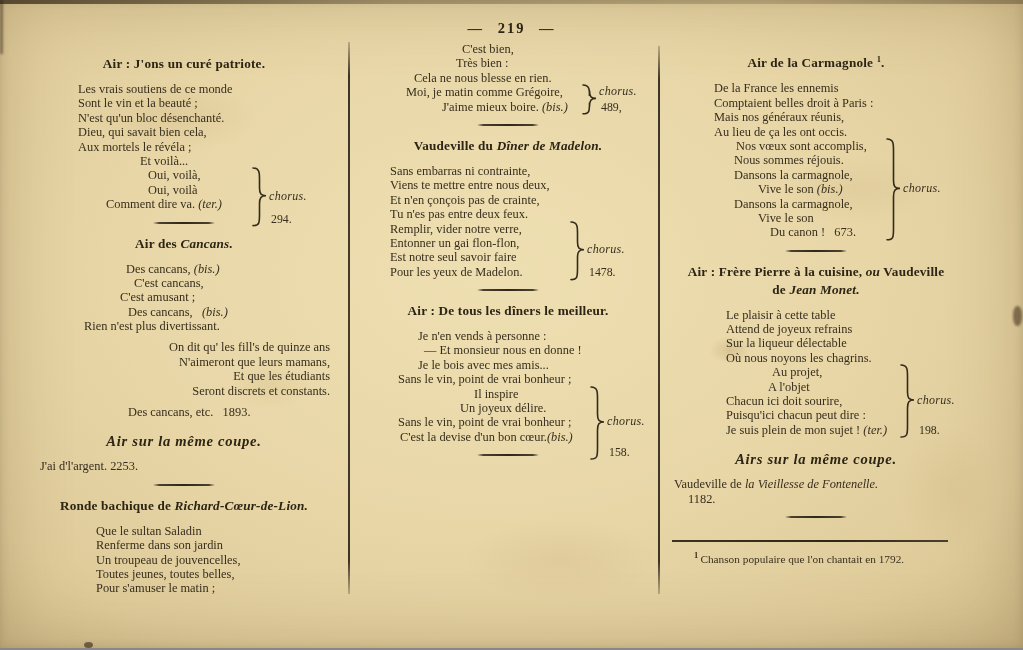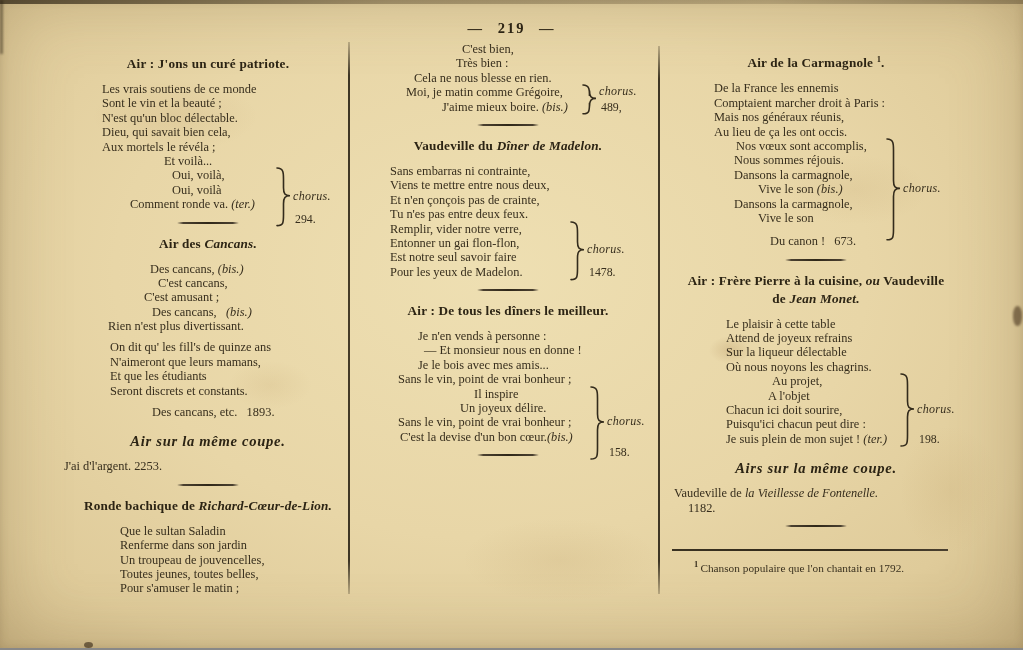--- a/index.html
+++ b/index.html
@@ -29,21 +29,21 @@
   .speck2{position:absolute;left:84px;top:642px;width:9px;height:6px;background:rgba(50,35,18,.6);border-radius:50%;filter:blur(.5px);}
 
   .pagenum{position:absolute;top:20px;left:0;right:0;text-align:center;
     font-size:14.5px;font-weight:bold;letter-spacing:2px;word-spacing:8px;color:#2c2414;}
 
   .vrule{position:absolute;width:2px;background:linear-gradient(180deg,rgba(58,48,32,.25),#3d3524 6%,#463c28 50%,#3d3524 94%,rgba(58,48,32,.25));}
   .vr1{left:348px;top:42px;height:552px;}
   .vr2{left:658px;top:46px;height:548px;}
 
   .col{position:absolute;font-size:12.4px;}
-  .col1{left:62px;top:44px;width:292px;}
+  .col1{left:38px;top:44px;width:292px;}
   .col2{left:360px;top:40px;width:296px;}
   .col3{left:668px;top:42px;width:296px;}
 
   .section{position:relative;}
   .heading{text-align:center;font-weight:bold;font-size:13.2px;letter-spacing:.2px;
     margin:12px 4px 10px;color:#2c2414;white-space:pre;}
   .heading.h2{margin-top:-8px;}
   .heading.it{font-style:italic;font-size:14.6px;letter-spacing:.7px;font-weight:bold;margin:14px 4px 9px;}
   .col2 .section:first-child .stanza{margin-top:2px;}
 
@@ -82,47 +82,47 @@
   <div class="pagenum">— 219 —</div>
   <div class="vrule vr1"></div>
   <div class="vrule vr2"></div>
 
   <div class="col col1" id="col0">
       <div class="section">
         <div class="heading"><span class="seg">Air : J'ons un curé patriote.</span></div>
         <div class="stanza" style="padding-left: 40px;">
           <div class="line">Les vrais soutiens de ce monde</div>
           <div class="line">Sont le vin et la beauté ;</div>
-          <div class="line">N'est qu'un bloc délectable.</div>
+          <div class="line">N'est qu'un bloc désenchanté.</div>
           <div class="line">Dieu, qui savait bien cela,</div>
           <div class="line">Aux mortels le révéla ;</div>
           <div class="line" style="margin-left: 62px;">Et voilà...</div>
           <div class="line" style="margin-left: 70px;">Oui, voilà,</div>
           <div class="line" style="margin-left: 70px;">Oui, voilà</div>
-          <div class="line" style="margin-left: 28px;"><span class="seg">Comment ronde va. </span><span class="seg it">(ter.)</span></div>
+          <div class="line" style="margin-left: 28px;"><span class="seg">Comment dire va. </span><span class="seg it">(ter.)</span></div>
           <div class="brace" style="left: 212px; top: 84.4px;">
             <svg width="18" height="61.6">
               <path d="M3,2 C9.5,2 9.5,7 9.5,13 L9.5,21.8 C9.5,27.8 11,29.8 16,29.8 C11,29.8 9.5,31.8 9.5,37.8 L9.5,48.6 C9.5,56.6 9.5,59.6 3,59.6" fill="none" stroke="#332b1c" stroke-width="1.6" stroke-linecap="round"></path>
             </svg>
           </div>
           <div class="chlabel" style="left: 231px; top: 107px;">chorus.</div>
           <div class="chnum" style="left: 233px; top: 130.1px;">294.</div>
         </div>
       </div>
       <div class="rule"></div>
       <div class="section">
         <div class="heading"><span class="seg">Air des </span><span class="seg it">Cancans.</span></div>
         <div class="stanza">
           <div class="line" style="margin-left: 88px;"><span class="seg">Des cancans, </span><span class="seg it">(bis.)</span></div>
           <div class="line" style="margin-left: 96px;">C'est cancans,</div>
           <div class="line" style="margin-left: 82px;">C'est amusant ;</div>
           <div class="line" style="margin-left: 90px;"><span class="seg">Des cancans,   </span><span class="seg it">(bis.)</span></div>
           <div class="line" style="margin-left: 46px;">Rien n'est plus divertissant.</div>
         </div>
-        <div class="stanza" style="padding-left: 48px;">
+        <div class="stanza" style="padding-left: 48px; text-align: right;">
           <div class="line">On dit qu' les fill's de quinze ans</div>
           <div class="line">N'aimeront que leurs mamans,</div>
           <div class="line">Et que les étudiants</div>
           <div class="line">Seront discrets et constants.</div>
         </div>
         <div class="stanza">
           <div class="line" style="margin-left: 90px;">Des cancans, etc.   1893.</div>
         </div>
       </div>
       <div class="section">
@@ -202,30 +202,30 @@
           <div class="chnum" style="left: 249px; top: 115.7px;">158.</div>
         </div>
       </div>
       <div class="rule"></div>
     </div>
   <div class="col col3" id="col2">
       <div class="section">
         <div class="heading"><span class="seg">Air de la Carmagnole </span><span class="seg sup">1</span><span class="seg">.</span></div>
         <div class="stanza" style="padding-left: 46px;">
           <div class="line">De la France les ennemis</div>
-          <div class="line">Comptaient marcher droit à Paris :</div>
+          <div class="line">Comptaient belles droit à Paris :</div>
           <div class="line">Mais nos généraux réunis,</div>
           <div class="line">Au lieu de ça les ont occis.</div>
           <div class="line" style="margin-left: 22px;">Nos vœux sont accomplis,</div>
           <div class="line" style="margin-left: 20px;">Nous sommes réjouis.</div>
           <div class="line" style="margin-left: 20px;">Dansons la carmagnole,</div>
           <div class="line" style="margin-left: 44px;"><span class="seg">Vive le son </span><span class="seg it">(bis.)</span></div>
           <div class="line" style="margin-left: 20px;">Dansons la carmagnole,</div>
           <div class="line" style="margin-left: 44px;">Vive le son</div>
-          <div class="line" style="margin-left: 56px; margin-top: 9px;">Du canon !   673.</div>
+          <div class="line" style="margin-left: 56px;">Du canon !   673.</div>
           <div class="brace" style="left: 216px; top: 55.6px;">
             <svg width="18" height="104.8">
               <path d="M3,2 C9.5,2 9.5,7 9.5,13 L9.5,43.4 C9.5,49.4 11,51.4 16,51.4 C11,51.4 9.5,53.4 9.5,59.4 L9.5,91.8 C9.5,99.8 9.5,102.8 3,102.8" fill="none" stroke="#332b1c" stroke-width="1.6" stroke-linecap="round"></path>
             </svg>
           </div>
           <div class="chlabel" style="left: 235px; top: 99.8px;">chorus.</div>
         </div>
       </div>
       <div class="rule"></div>
       <div class="section">

